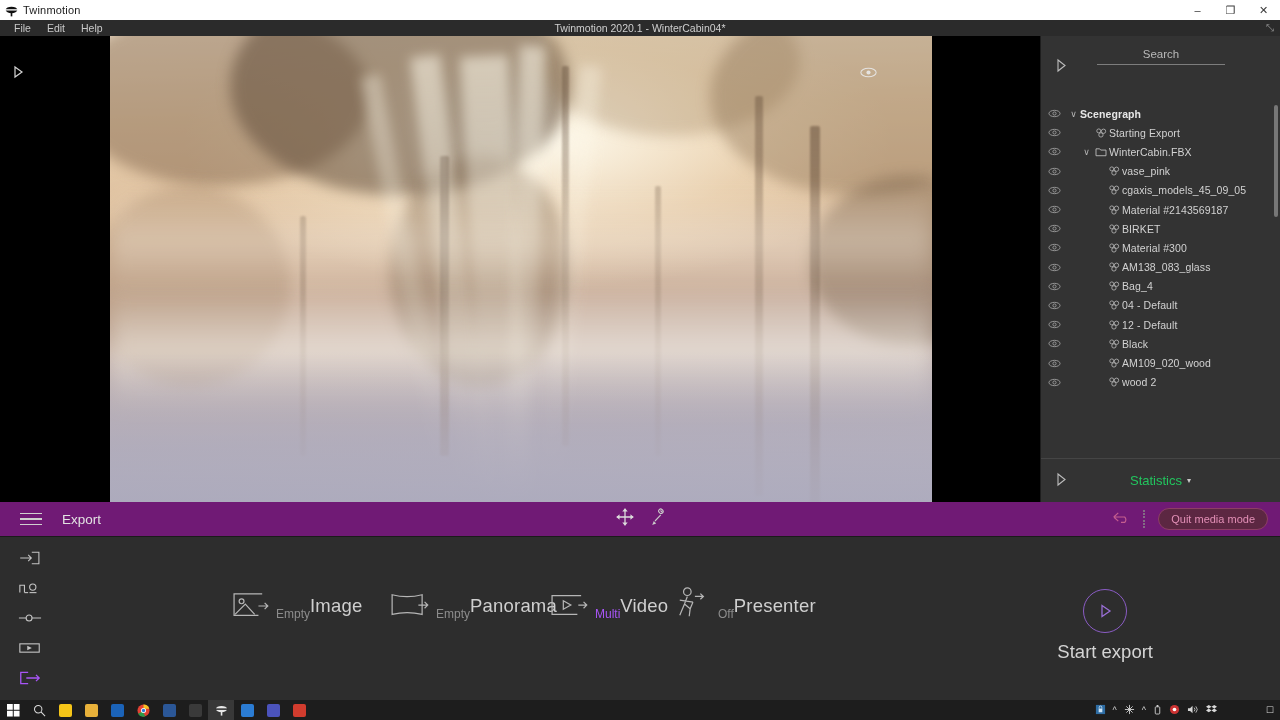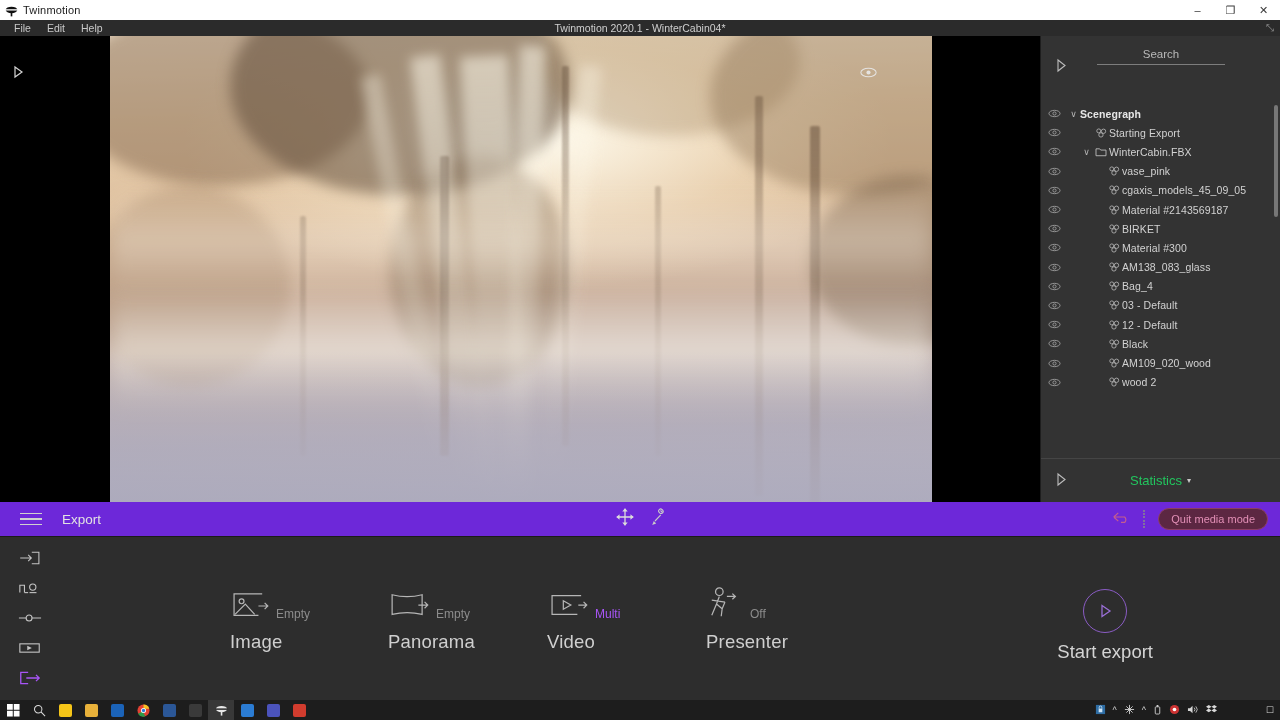--- a/index.html
+++ b/index.html
@@ -73,21 +73,21 @@
   .tree-scroll{ position:absolute; right:2px; top:6px; width:4px; height:112px;
                 background:#777; border-radius:2px; }
 
   .statsbar{ height:44px; border-top:1px solid #454545; position:relative;
              display:flex; align-items:center; justify-content:center; }
   .statsbar .sp-tri2{ position:absolute; left:14px; top:13px; }
   .statsbar .slabel{ font-size:13px; color:#22c55e; }
   .statsbar .caret{ display:inline-block; margin-left:5px; font-size:8px; vertical-align:middle;}
 
   
-  .mediabar{ height:35px; background:#6d28d9; display:flex; align-items:center;
+  .mediabar{ height:35px; background:#701a75; display:flex; align-items:center;
              position:relative; border-bottom:1px solid #1b1b1b; }
   .burger{ margin-left:20px; width:22px; }
   .burger span{ display:block; height:1.5px; background:#d0d0d0; margin:4px 0; }
   .mb-title{ margin-left:20px; font-size:13.5px; color:#e2e2e2; }
   .mb-center{ position:absolute; left:0; right:0; display:flex; justify-content:center;
               align-items:center; gap:16px; pointer-events:none; }
   .mb-center > *{ pointer-events:auto; }
   .mb-right{ position:absolute; right:12px; display:flex; align-items:center; gap:12px; }
   .undo-ico{ color:#c45d8e; }
   .dots{ width:3px; height:18px; display:flex; flex-direction:column; justify-content:space-between; }
@@ -96,21 +96,21 @@
              color:#e28fb6; font-size:11px; padding:4px 12px; border-radius:11px; }
 
   
   .bottom{ height:203px; background:#2d2d2d; display:flex; position:relative; }
   .iconrail{ width:60px; padding-top:12px; display:flex; flex-direction:column;
              align-items:center; gap:12px; }
   .railitem{ width:44px; height:18px; display:flex; align-items:center; justify-content:center; }
   .railitem.active svg *{ stroke:#a855f7 !important; }
 
   .cards{ flex:1; position:relative; }
-  .card{ position:absolute; top:52px; display:flex; flex-direction:column; align-items:flex-start; }
+  .card{ position:absolute; top:52px; display:flex; align-items:flex-start; }
   .card .iconrow{ display:flex; align-items:flex-end; gap:6px; height:36px; }
   .card .badge{ font-size:12px; color:#8c8c8c; padding-bottom:4px; }
   .card .badge.accent{ color:#a855f7; }
   .card .cname{ font-size:18.5px; color:#cfcfcf; margin-top:6px; letter-spacing:.2px; }
   .more{ position:absolute; top:174px; font-size:10.5px; color:#9b9b9b; }
 
   .startexport{ position:absolute; right:127px; top:52px; display:flex;
                 flex-direction:column; align-items:center; }
   .startexport .circ{ width:44px; height:44px; border:1.5px solid #8a5cc4; border-radius:50%;
                       display:flex; align-items:center; justify-content:center; }
@@ -400,21 +400,21 @@
           <span class="ind1"></span>
           <span class="ind1"></span>
           <span class="chev"></span>
           <span class="tico">
             <svg width="11" height="10" viewBox="0 0 12 11">
               <circle cx="3" cy="3.2" r="2.2" fill="none" stroke="#b9b9b9" stroke-width=".9"></circle>
               <circle cx="8.2" cy="3.6" r="2.4" fill="none" stroke="#b9b9b9" stroke-width=".9"></circle>
               <circle cx="5.4" cy="7.6" r="2.4" fill="none" stroke="#b9b9b9" stroke-width=".9"></circle>
             </svg>
           </span>
-          <span class="nlabel">03 - Default</span>
+          <span class="nlabel">04 - Default</span>
         </div>
         <div class="node">
           <span class="eye">
             <svg width="13" height="9" viewBox="0 0 14 9">
               <ellipse cx="7" cy="4.5" rx="6" ry="3.4" fill="none" stroke="#9d9d9d" stroke-width="1"></ellipse>
               <circle cx="7" cy="4.5" r="1.7" fill="none" stroke="#9d9d9d" stroke-width="1"></circle>
             </svg>
           </span>
           <span class="ind1"></span>
           <span class="ind1"></span>
@@ -614,21 +614,21 @@
             <path d="M36 5 L5 5 L5 25 L32 25" stroke="#b6b6b6" stroke-width="1.3" fill="none"></path>
             <path d="M17 10.5 L25 15 L17 19.5 Z" stroke="#b6b6b6" stroke-width="1.3" fill="none"></path>
             <path d="M33 15 L42 15 M38.6 11.6 L42 15 L38.6 18.4" stroke="#b6b6b6" stroke-width="1.3" fill="none"></path>
           </svg>
         </span>
         <span class="badge accent">Multi</span>
       </div>
       <div class="cname">Video</div>
     </div>
 
-    <div class="card" style="left:646px;text-align:right;">
+    <div class="card" style="left:614px;text-align:right;">
       <div class="iconrow">
         <span>
           <svg width="38" height="34" viewBox="0 0 40 36">
             <circle cx="14" cy="5" r="4" stroke="#b6b6b6" stroke-width="1.3" fill="none"></circle>
             <path d="M14 10 L11 18 L6 30 M11 18 L17 23 L16 31 M6 14 L20 16 M20 16 L17 23" stroke="#b6b6b6" stroke-width="1.3" fill="none"></path>
             <path d="M22 10 L31 10 M27.8 7 L31 10 L27.8 13" stroke="#b6b6b6" stroke-width="1.3" fill="none"></path>
           </svg>
         </span>
         <span class="badge">Off</span>
       </div>

